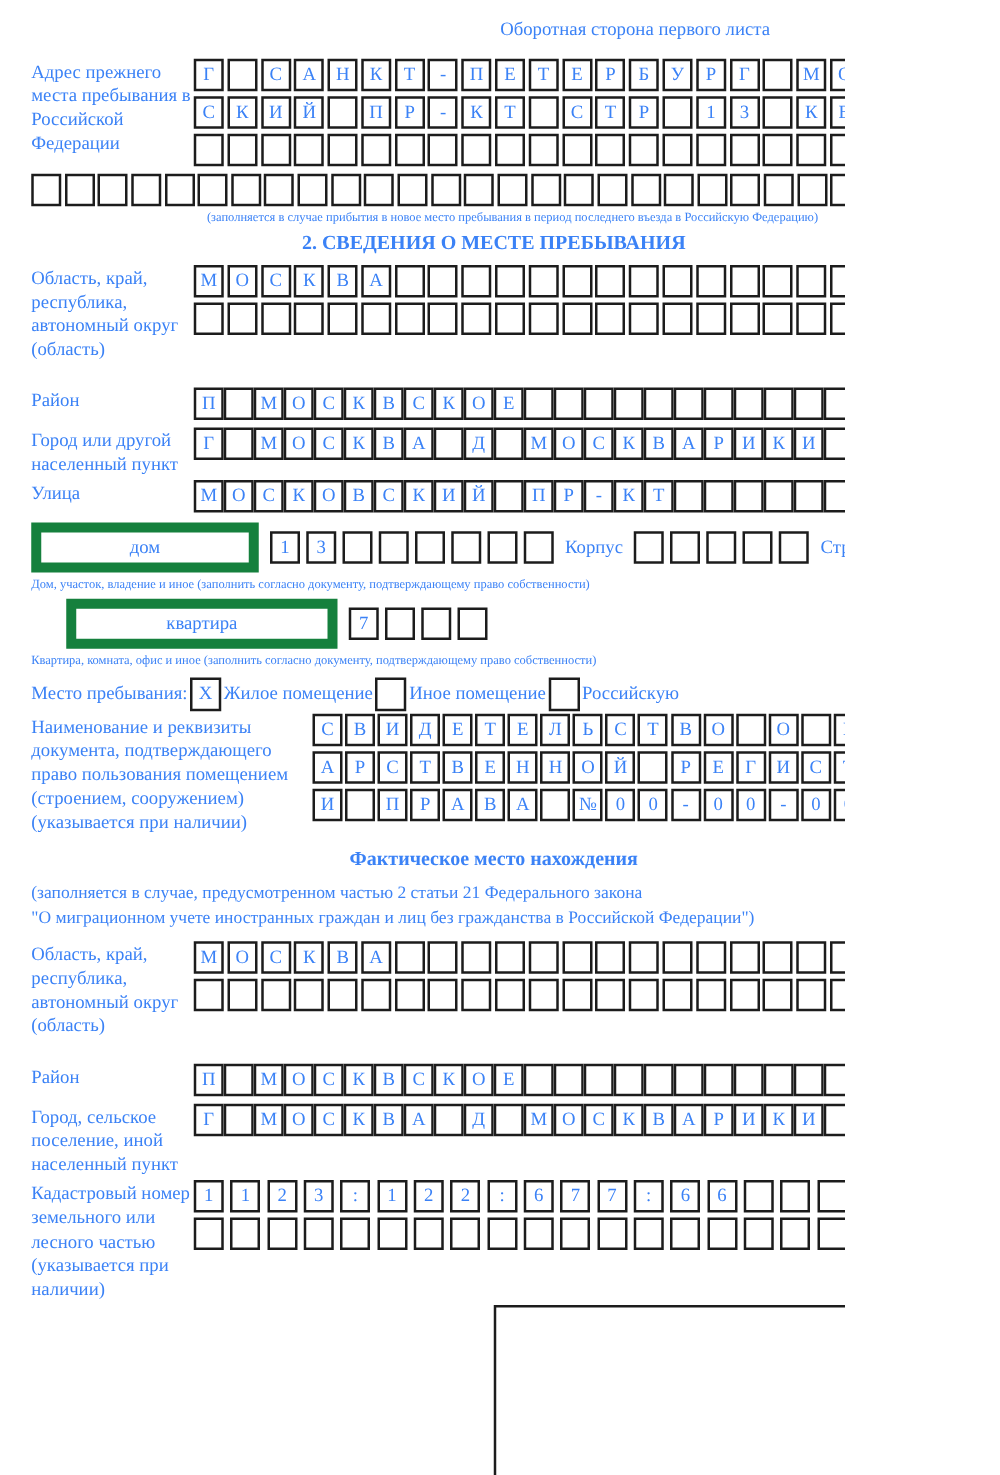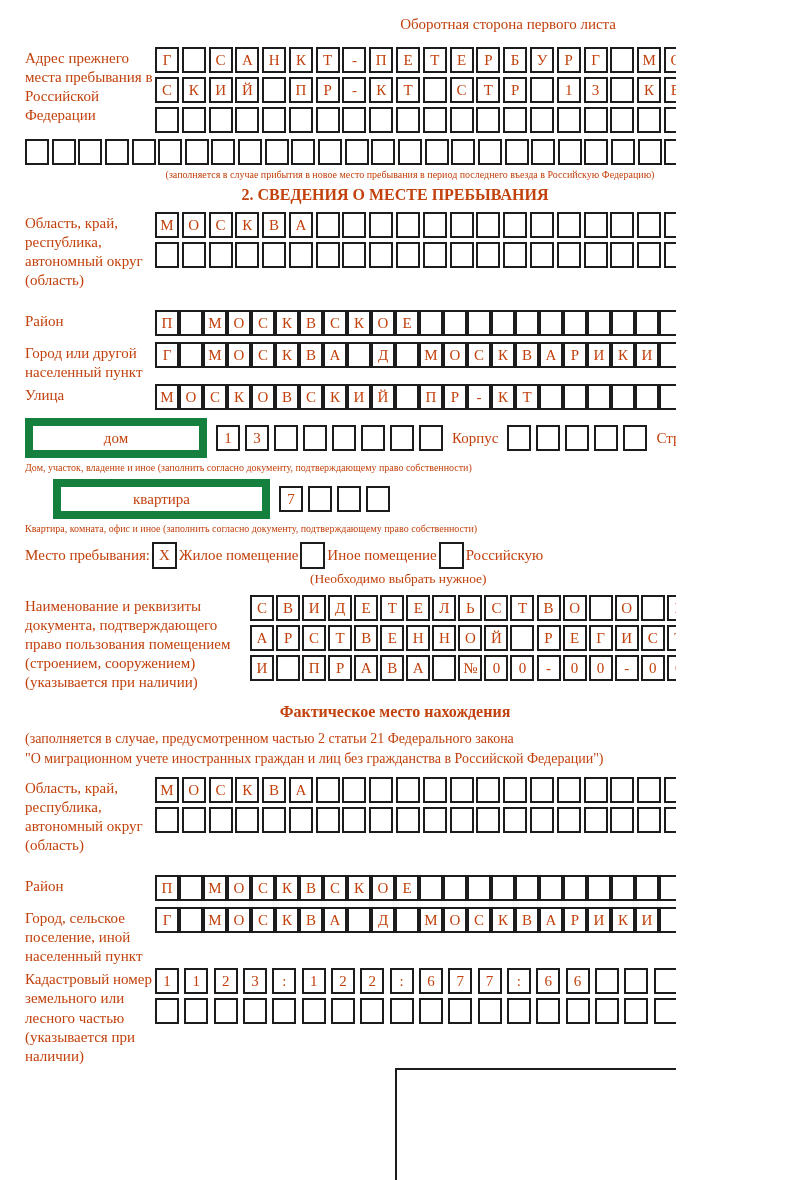--- a/index.html
+++ b/index.html
@@ -2,21 +2,21 @@
 <html lang="ru"><head>
 <meta charset="utf-8">
 <style>
   html,body{margin:0;padding:0;background:#fff;}
   .page{
     position:relative;
     width:676px;height:1180px;
     box-sizing:border-box;
     padding:16px 5px 0 25px;
     font-family:"Liberation Serif","DejaVu Serif",serif;
-    color:#c2410c;background:#fff;
+    color:#3b82f6;background:#fff;
     overflow:hidden;
   }
   .corner{ text-align:right; font-size:15px; padding-right:55px; margin-bottom:14px;}
   .frow{ display:flex; align-items:flex-start; margin-bottom:2px;}
   .lbl{ flex:none; font-size:15px; line-height:1.27; padding-top:2px;}
   .w130{width:130px;} .w225{width:225px;}
   .rows{flex:none;}
   .cells{ display:flex; justify-content:space-between; margin-bottom:4px;}
   .w640{width:640px;} .w770{width:770px;} .w545{width:545px;}
   .cell{
@@ -362,21 +362,20 @@
 
   <div class="stay-row">
     <span>Место пребывания:</span>
     <span class="checkbox">X</span>
     <span>Жилое помещение</span>
     <span class="checkbox"></span>
     <span>Иное помещение</span>
     <span class="checkbox"></span>
     <span>Российскую</span>
   </div>
-  <div class="stay-note">(Необходимо выбрать нужное)</div>
 
   <div class="frow">
     <div class="lbl w225">Наименование и реквизиты документа, подтверждающего право пользования помещением (строением, сооружением) (указывается при наличии)</div>
     <div class="rows">
       <div class="cells w545">
           <span class="cell">С</span>
           <span class="cell">В</span>
           <span class="cell">И</span>
           <span class="cell">Д</span>
           <span class="cell">Е</span>

